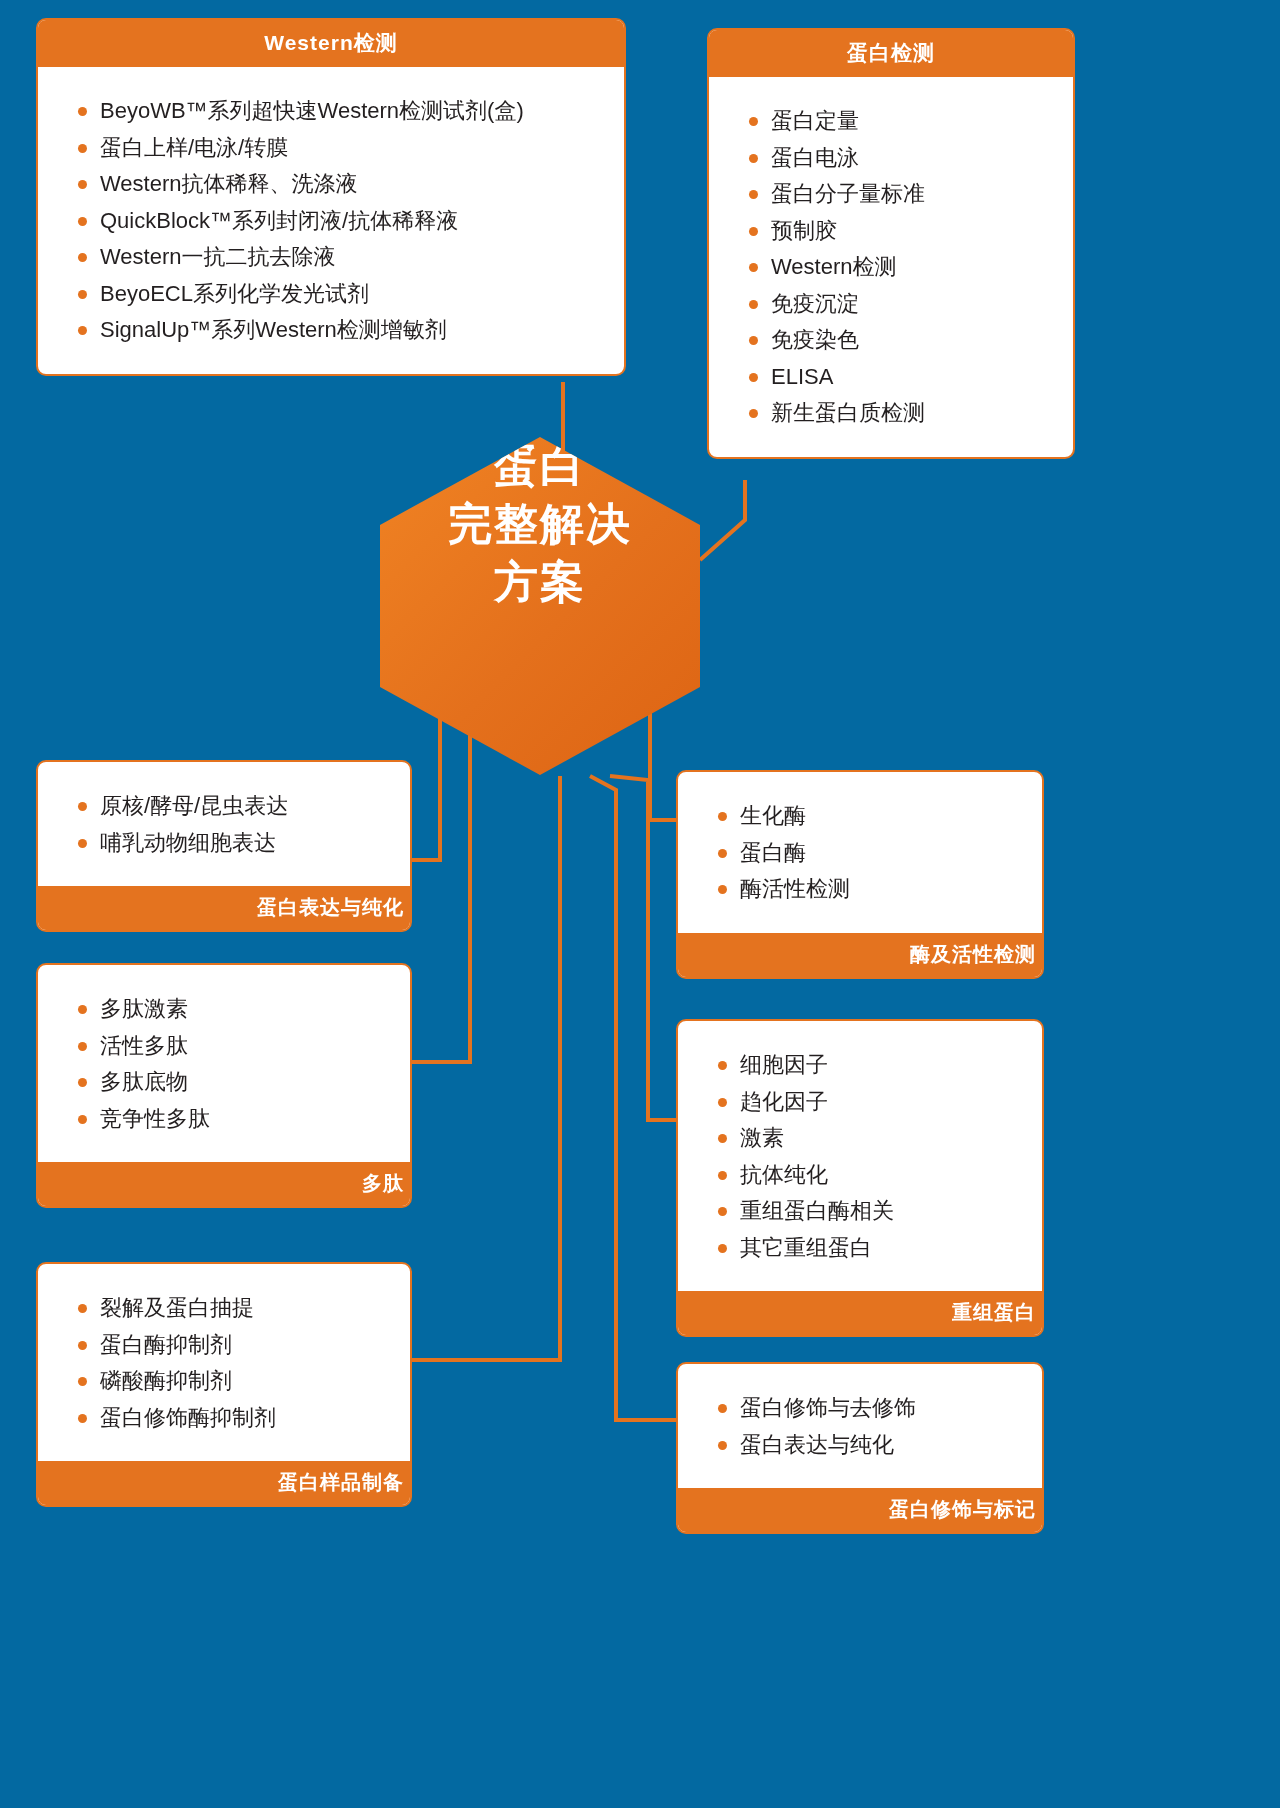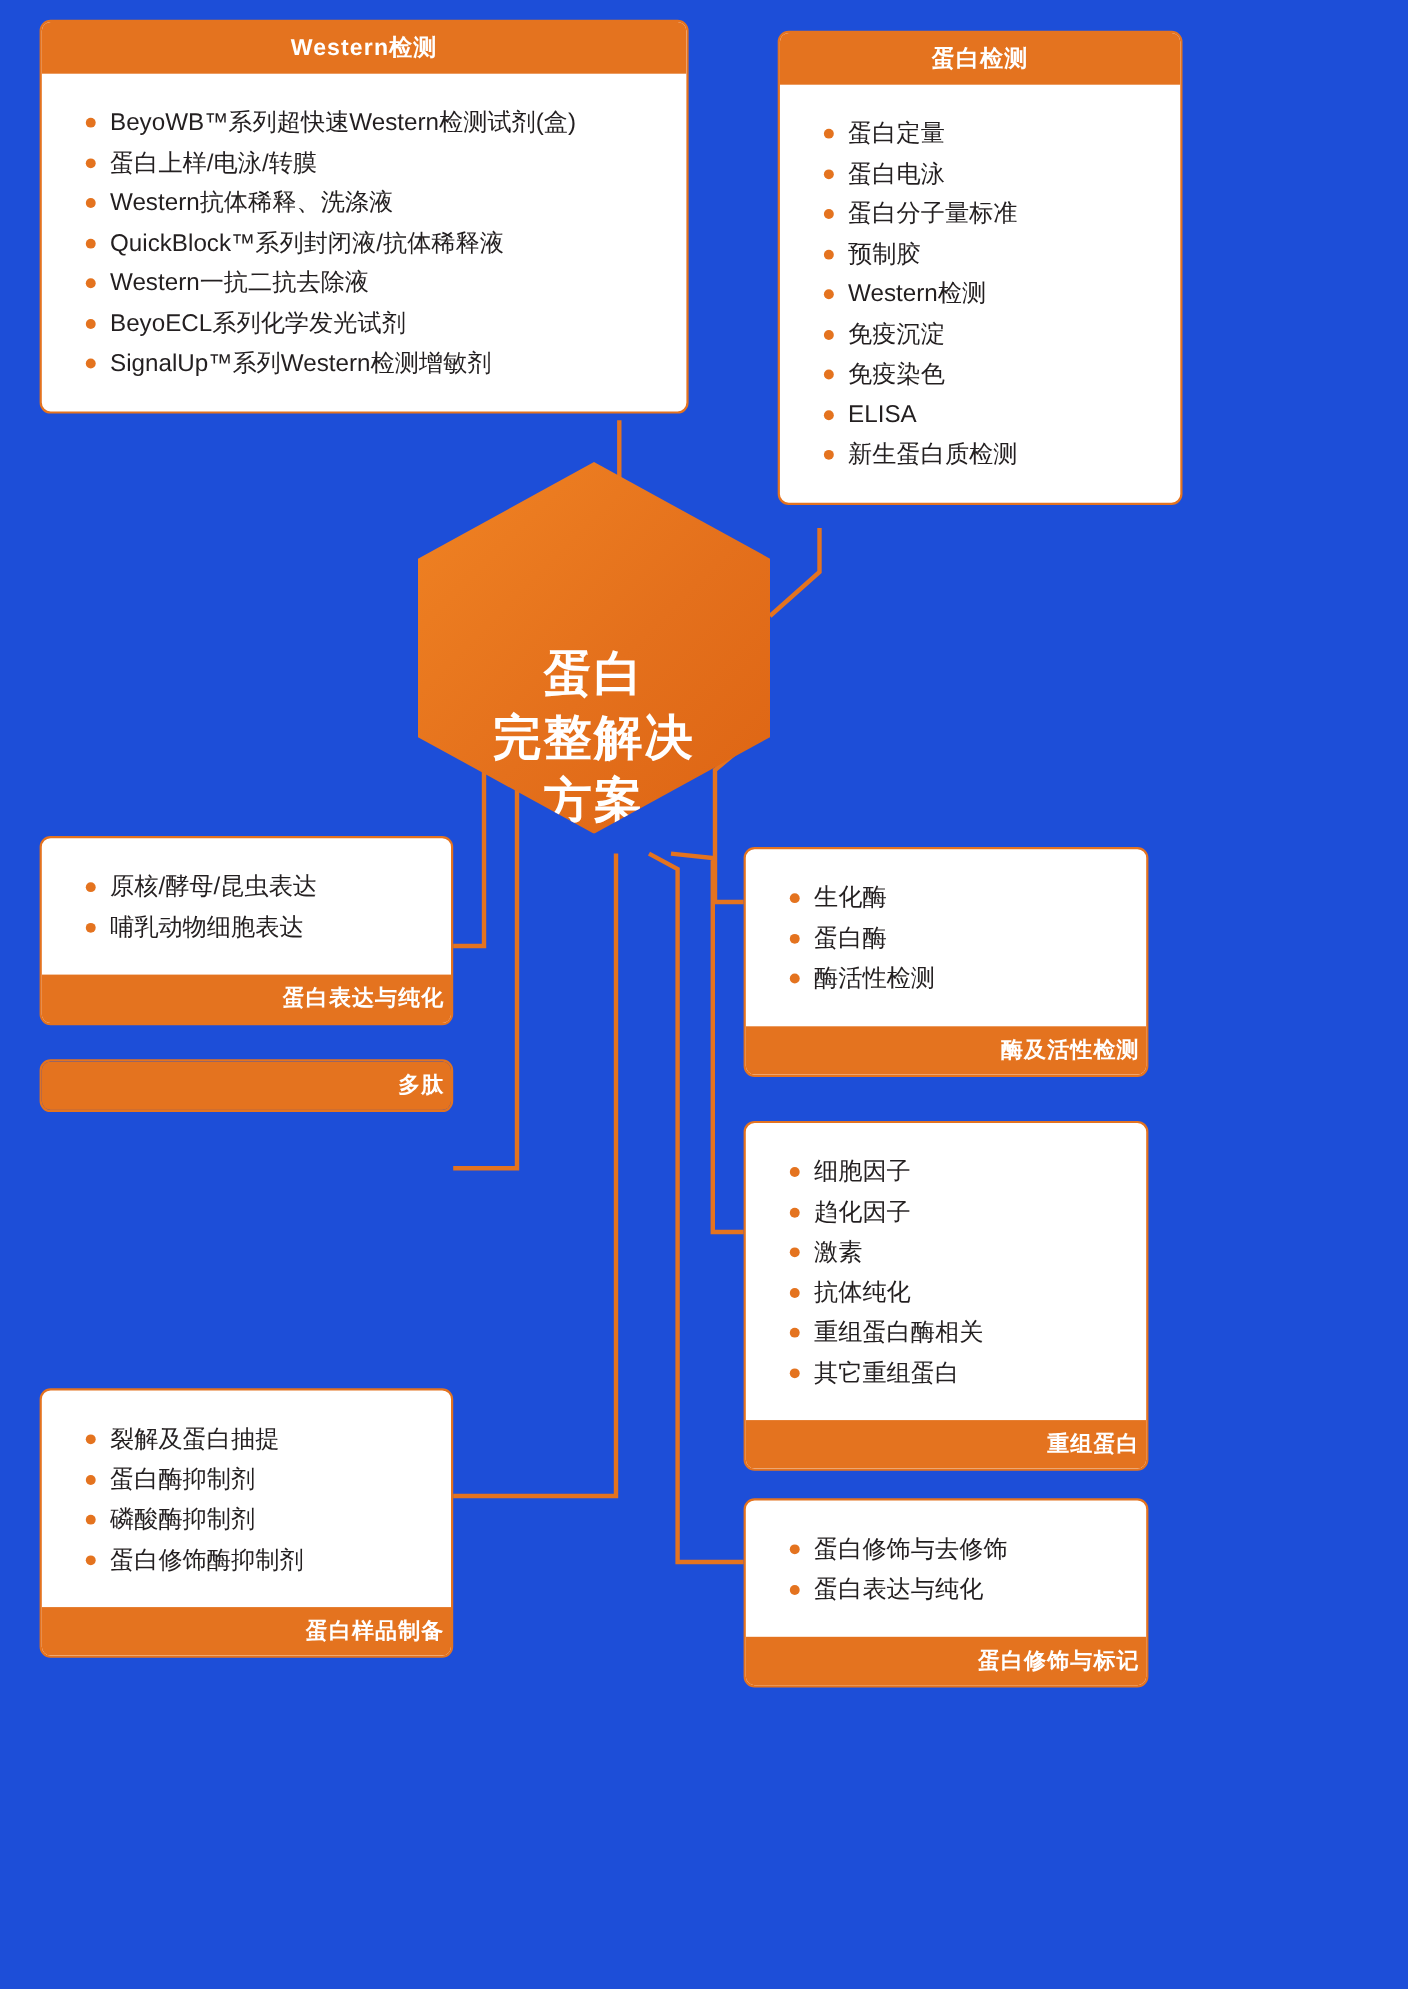--- a/index.html
+++ b/index.html
@@ -9,21 +9,21 @@
   }
   body {
     font-family: "Liberation Sans", "DejaVu Sans", sans-serif;
     color: #231f20;
   }
   #canvas {
     position: relative;
     width: 1280px;
     height: 1808px;
     overflow: hidden;
-    background: #1d4ed8;
+    background: #0369a1;
   }
   svg.connectors {
     position: absolute;
     left: 0;
     top: 0;
     width: 1280px;
     height: 1808px;
     pointer-events: none;
   }
 
@@ -92,28 +92,28 @@
   #card-modif     { left: 676px; top: 1362px; width: 368px; }
 
   #card-western li, #card-protein-detect li { font-size: 22px; }
   #card-expr li, #card-peptide li, #card-sample li,
   #card-enzyme li, #card-recomb li, #card-modif li { font-size: 22px; }
 
   
   #hexagon {
     position: absolute;
     left: 380px;
-    top: 420px;
+    top: 437px;
     width: 320px;
     height: 338px;
     background: linear-gradient(135deg, #f08323 0%, #e4701c 55%, #dd6413 100%);
     clip-path: polygon(50% 0%, 100% 26%, 100% 74%, 50% 100%, 0% 74%, 0% 26%);
     z-index: 5;
     display: flex;
-    align-items: flex-end;
+    align-items: flex-start;
     justify-content: center;
   }
   #hexagon .hex-text {
     color: #ffffff;
     font-weight: bold;
     font-size: 44px;
     line-height: 1.32;
     text-align: center;
     letter-spacing: 2px;
   }
@@ -174,20 +174,26 @@
 
   <div class="card" id="card-expr">
     <ul>
       <li>原核/酵母/昆虫表达</li>
       <li>哺乳动物细胞表达</li>
     </ul>
     <div class="footer">蛋白表达与纯化</div>
   </div>
 
   <div class="card" id="card-peptide">
+    <ul>
+      <li>多肽激素</li>
+      <li>活性多肽</li>
+      <li>多肽底物</li>
+      <li>竞争性多肽</li>
+    </ul>
     <div class="footer">多肽</div>
   </div>
 
   <div class="card" id="card-sample">
     <ul>
       <li>裂解及蛋白抽提</li>
       <li>蛋白酶抑制剂</li>
       <li>磷酸酶抑制剂</li>
       <li>蛋白修饰酶抑制剂</li>
     </ul>

